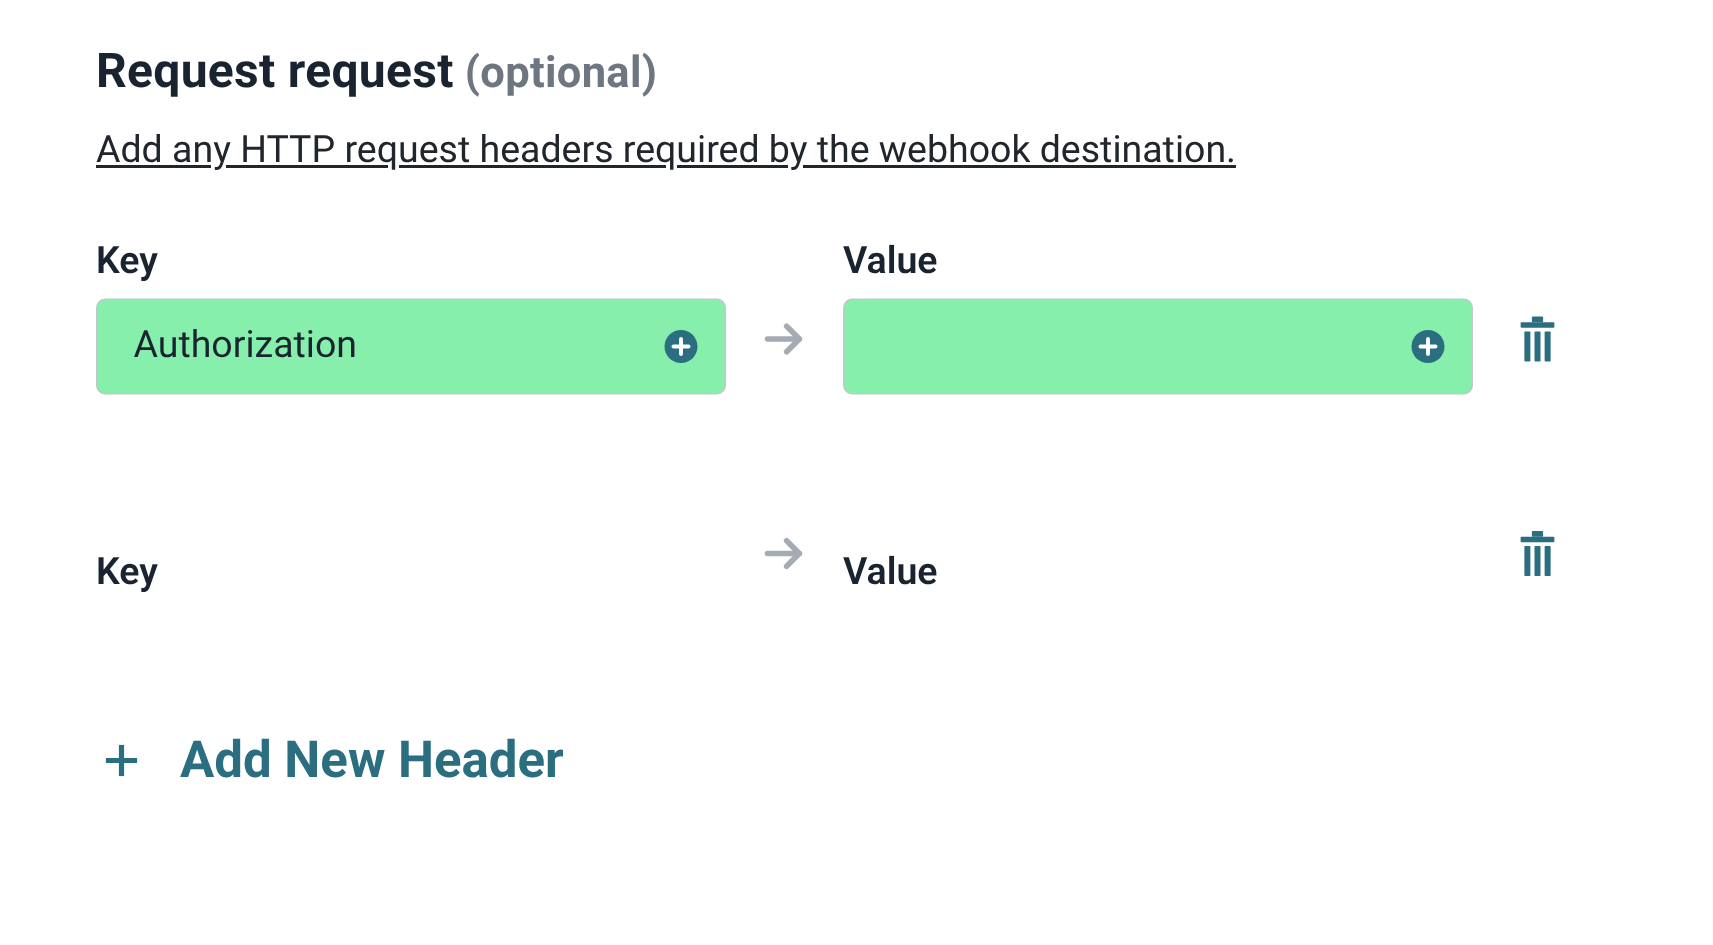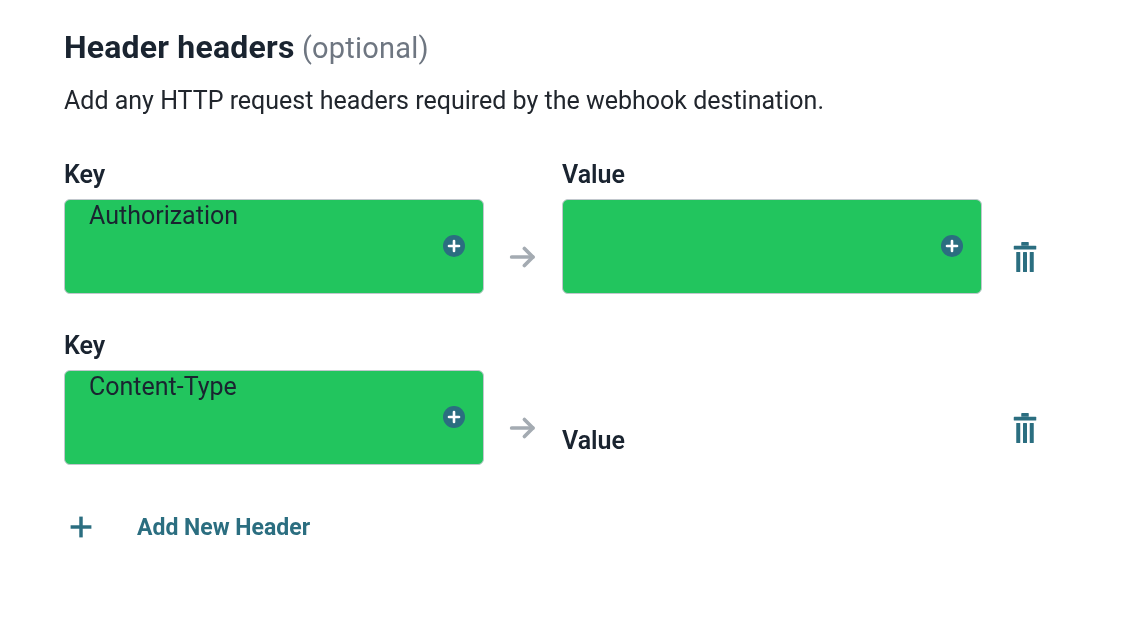--- a/index.html
+++ b/index.html
@@ -18,33 +18,34 @@
     position: relative;
   }
   .section-title {
     font-size: 32px;
     font-weight: 700;
     color: #1a2430;
     margin: 0 0 18px 0;
     letter-spacing: 0.2px;
   }
   .section-title .optional {
-    font-weight: 400;
+    font-weight: 700;
     color: #6e7681;
     font-size: 29px;
   }
   .section-desc {
     font-size: 25px;
     color: #21262d;
     margin: 0 0 42px 0;
     line-height: 1.35;
+    text-decoration: underline;
   }
   #headers-container {}
   .header-row {
-    margin-bottom: 37px;
+    margin-bottom: 69px;
   }
   .kv-wrap {
     display: flex;
     align-items: flex-end;
     gap: 22px;
   }
   .kv-col {
     display: flex;
     flex-direction: column;
   }
@@ -52,26 +53,26 @@
   .col-val  { width: 420px; }
   .kv-label {
     font-size: 25px;
     font-weight: 600;
     color: #1a2430;
     margin-bottom: 10px;
   }
   .field {
     position: relative;
     width: 100%;
-    height: 95px;
+    height: 64px;
     border: 1px solid #c1c7cd;
     border-radius: 6px;
-    background: #22c55e;
-    display: flex;
-    align-items: flex-start;
+    background: #86efac;
+    display: flex;
+    align-items: center;
     padding: 0 56px 0 22px;
   }
   .field input {
     border: none;
     outline: none;
     width: 100%;
     font-size: 25px;
     color: #1a2430;
     background: transparent;
     font-family: inherit;
@@ -105,38 +106,38 @@
   }
   .icon-btn {
     cursor: pointer;
     display: inline-flex;
     align-items: center;
     justify-content: center;
   }
   .add-new-header {
     display: inline-flex;
     align-items: center;
-    gap: 43px;
+    gap: 26px;
     color: #2b6e80;
-    font-size: 23px;
+    font-size: 34px;
     font-weight: 700;
     cursor: pointer;
     margin-top: 12px;
     padding-left: 4px;
   }
   .add-new-header svg { display: block; }
   svg { display: block; }
 </style>
 </head>
 <body>
 
 <div class="container">
 
   <h2 class="section-title">
-    <span>Header headers</span><span class="optional"> (optional)</span>
+    <span>Request request</span><span class="optional"> (optional)</span>
   </h2>
 
   <p class="section-desc">Add any HTTP request headers required by the webhook destination.</p>
 
   <div id="headers-container">
       <div class="header-row">
     <div class="kv-wrap">
       <div class="kv-col col-key">
         <div class="kv-label">Key</div>
         <div class="field">
@@ -181,30 +182,20 @@
             <rect x="15.8" y="9" width="3.2" height="16" rx="0.4"></rect>
           </svg>
         </span>
       </div>
     </div>
   </div>
       <div class="header-row">
     <div class="kv-wrap">
       <div class="kv-col col-key">
         <div class="kv-label">Key</div>
-        <div class="field">
-          <input type="text" value="Content-Type" style="">
-          <span class="add-variable icon-btn">
-            <svg width="24" height="24" viewBox="0 0 24 24">
-              <circle cx="12" cy="12" r="11" fill="#2b6e80"></circle>
-              <line x1="12" y1="7" x2="12" y2="17" stroke="#ffffff" stroke-width="2.6" stroke-linecap="round"></line>
-              <line x1="7" y1="12" x2="17" y2="12" stroke="#ffffff" stroke-width="2.6" stroke-linecap="round"></line>
-            </svg>
-          </span>
-        </div>
       </div>
 
       <div class="arrow-col">
         <svg width="34" height="34" viewBox="0 0 24 24" fill="none" stroke="#a4abb2" stroke-width="2.6" stroke-linecap="round" stroke-linejoin="round">
           <line x1="4" y1="12" x2="19" y2="12"></line>
           <polyline points="13 6 19 12 13 18"></polyline>
         </svg>
       </div>
 
       <div class="kv-col col-val">

